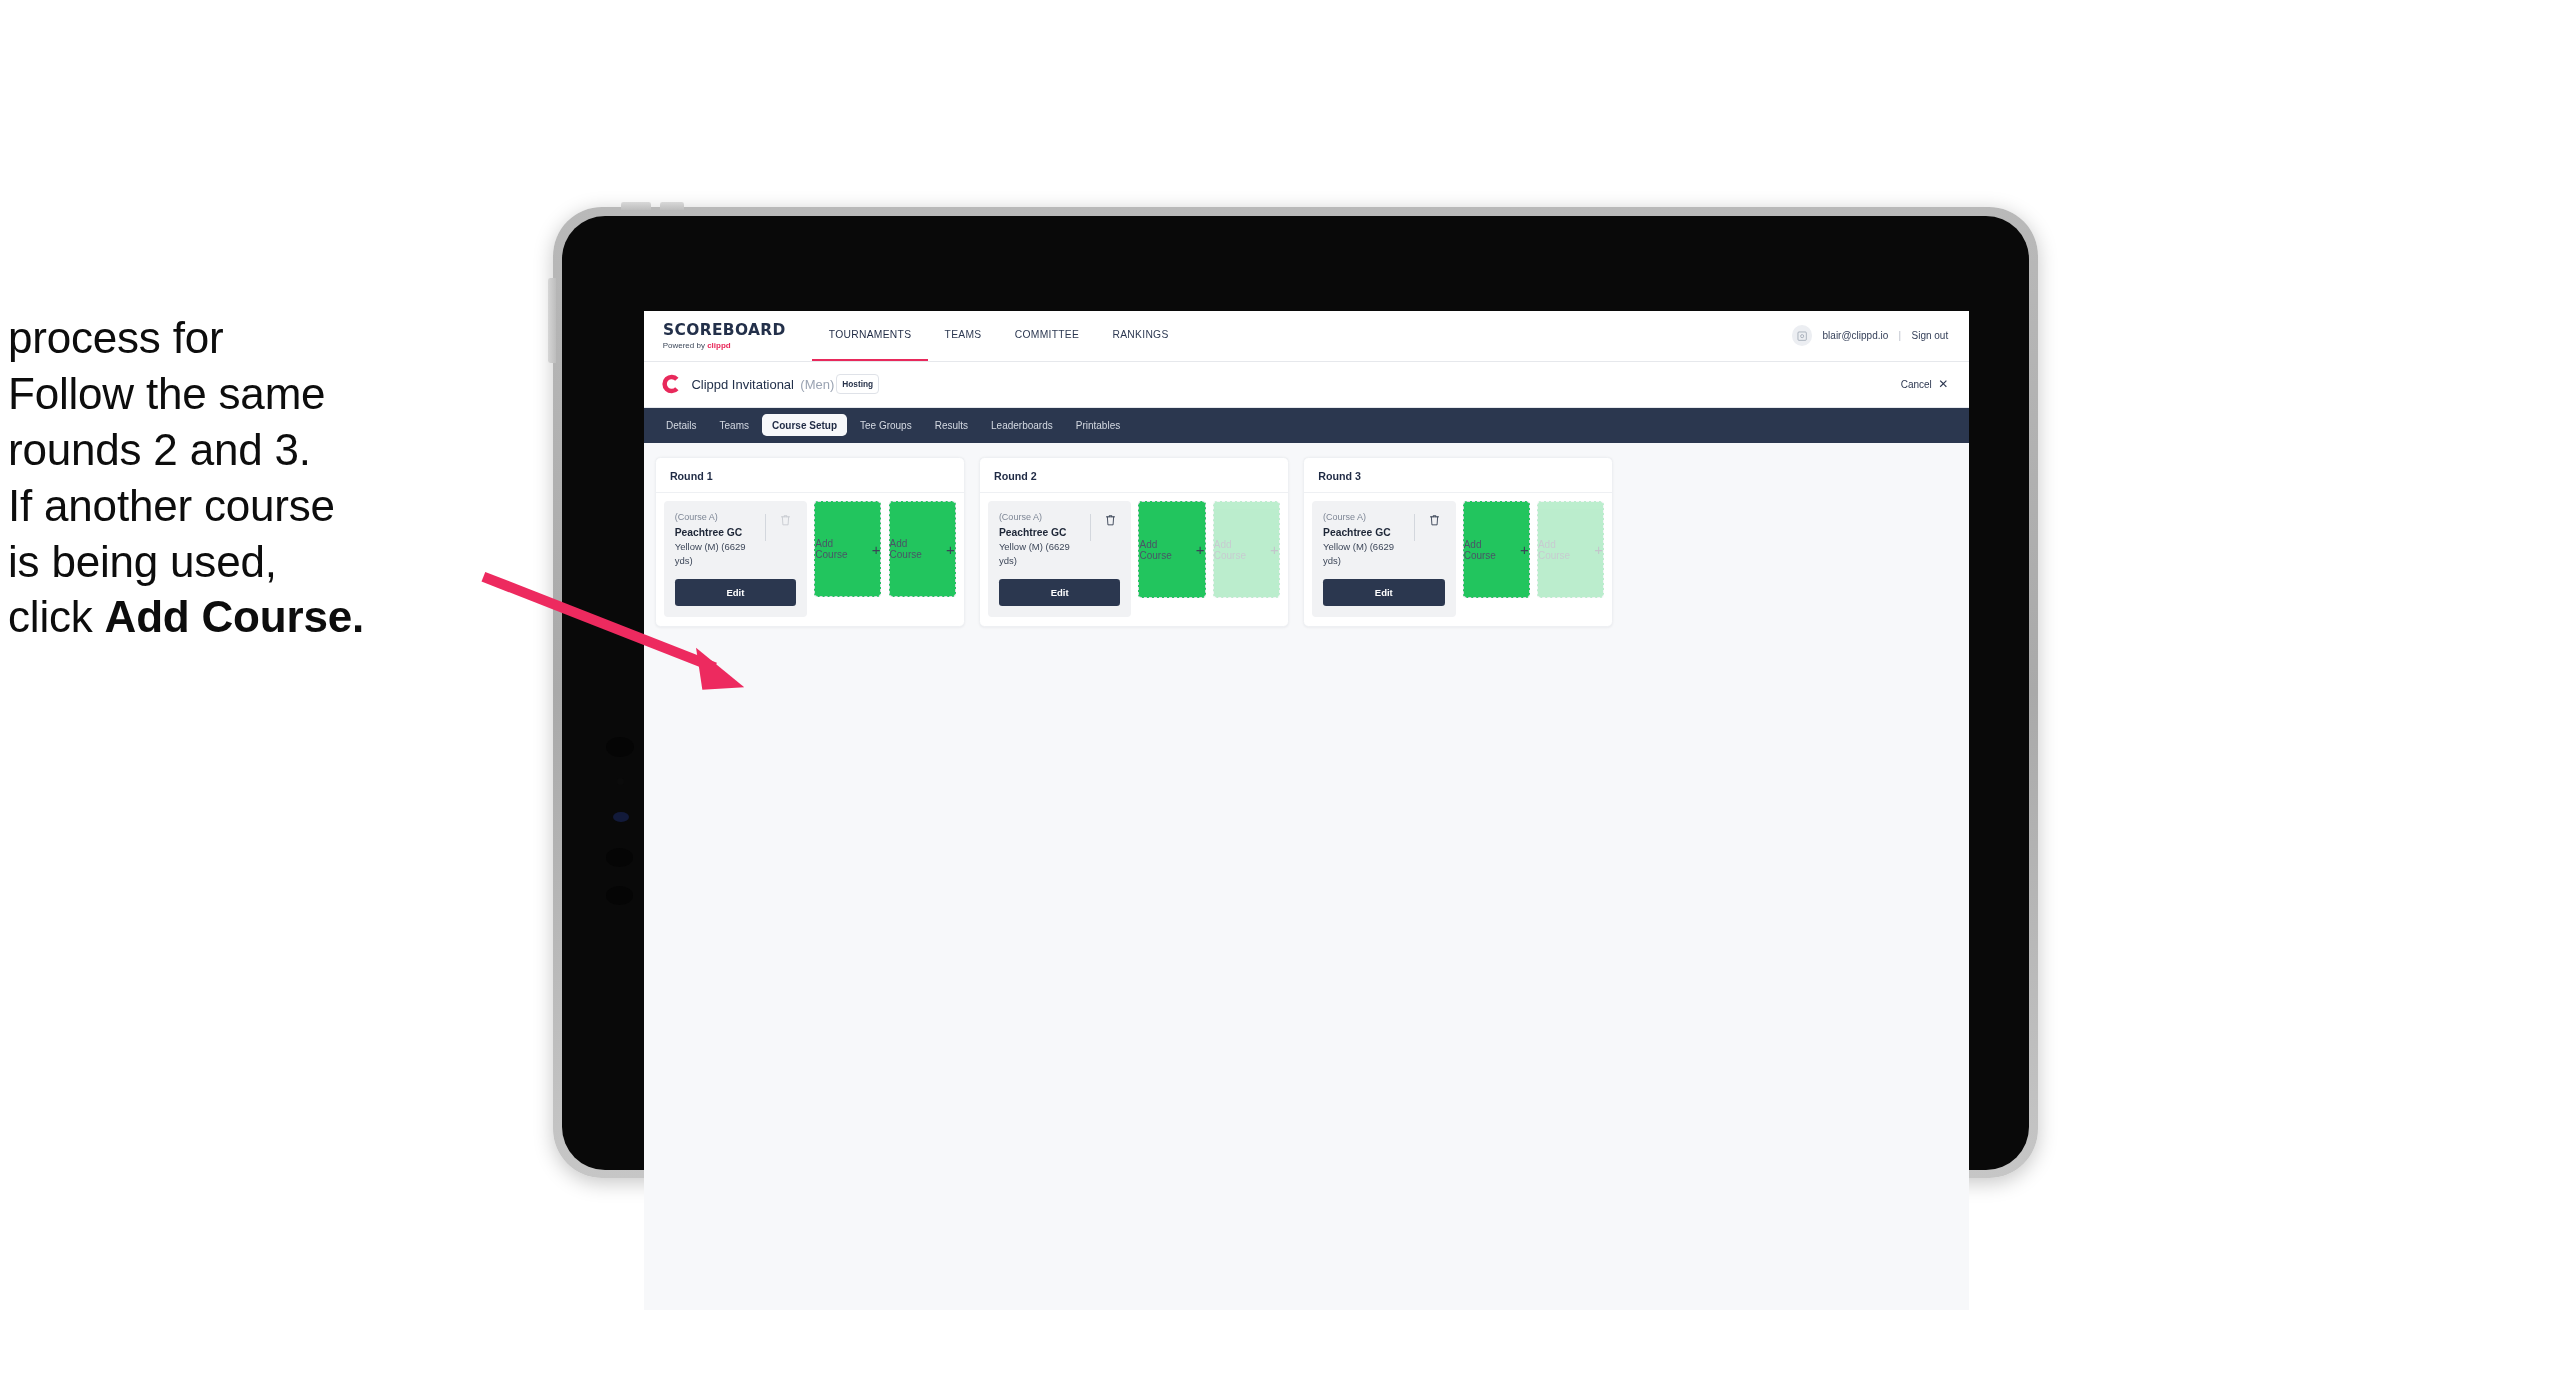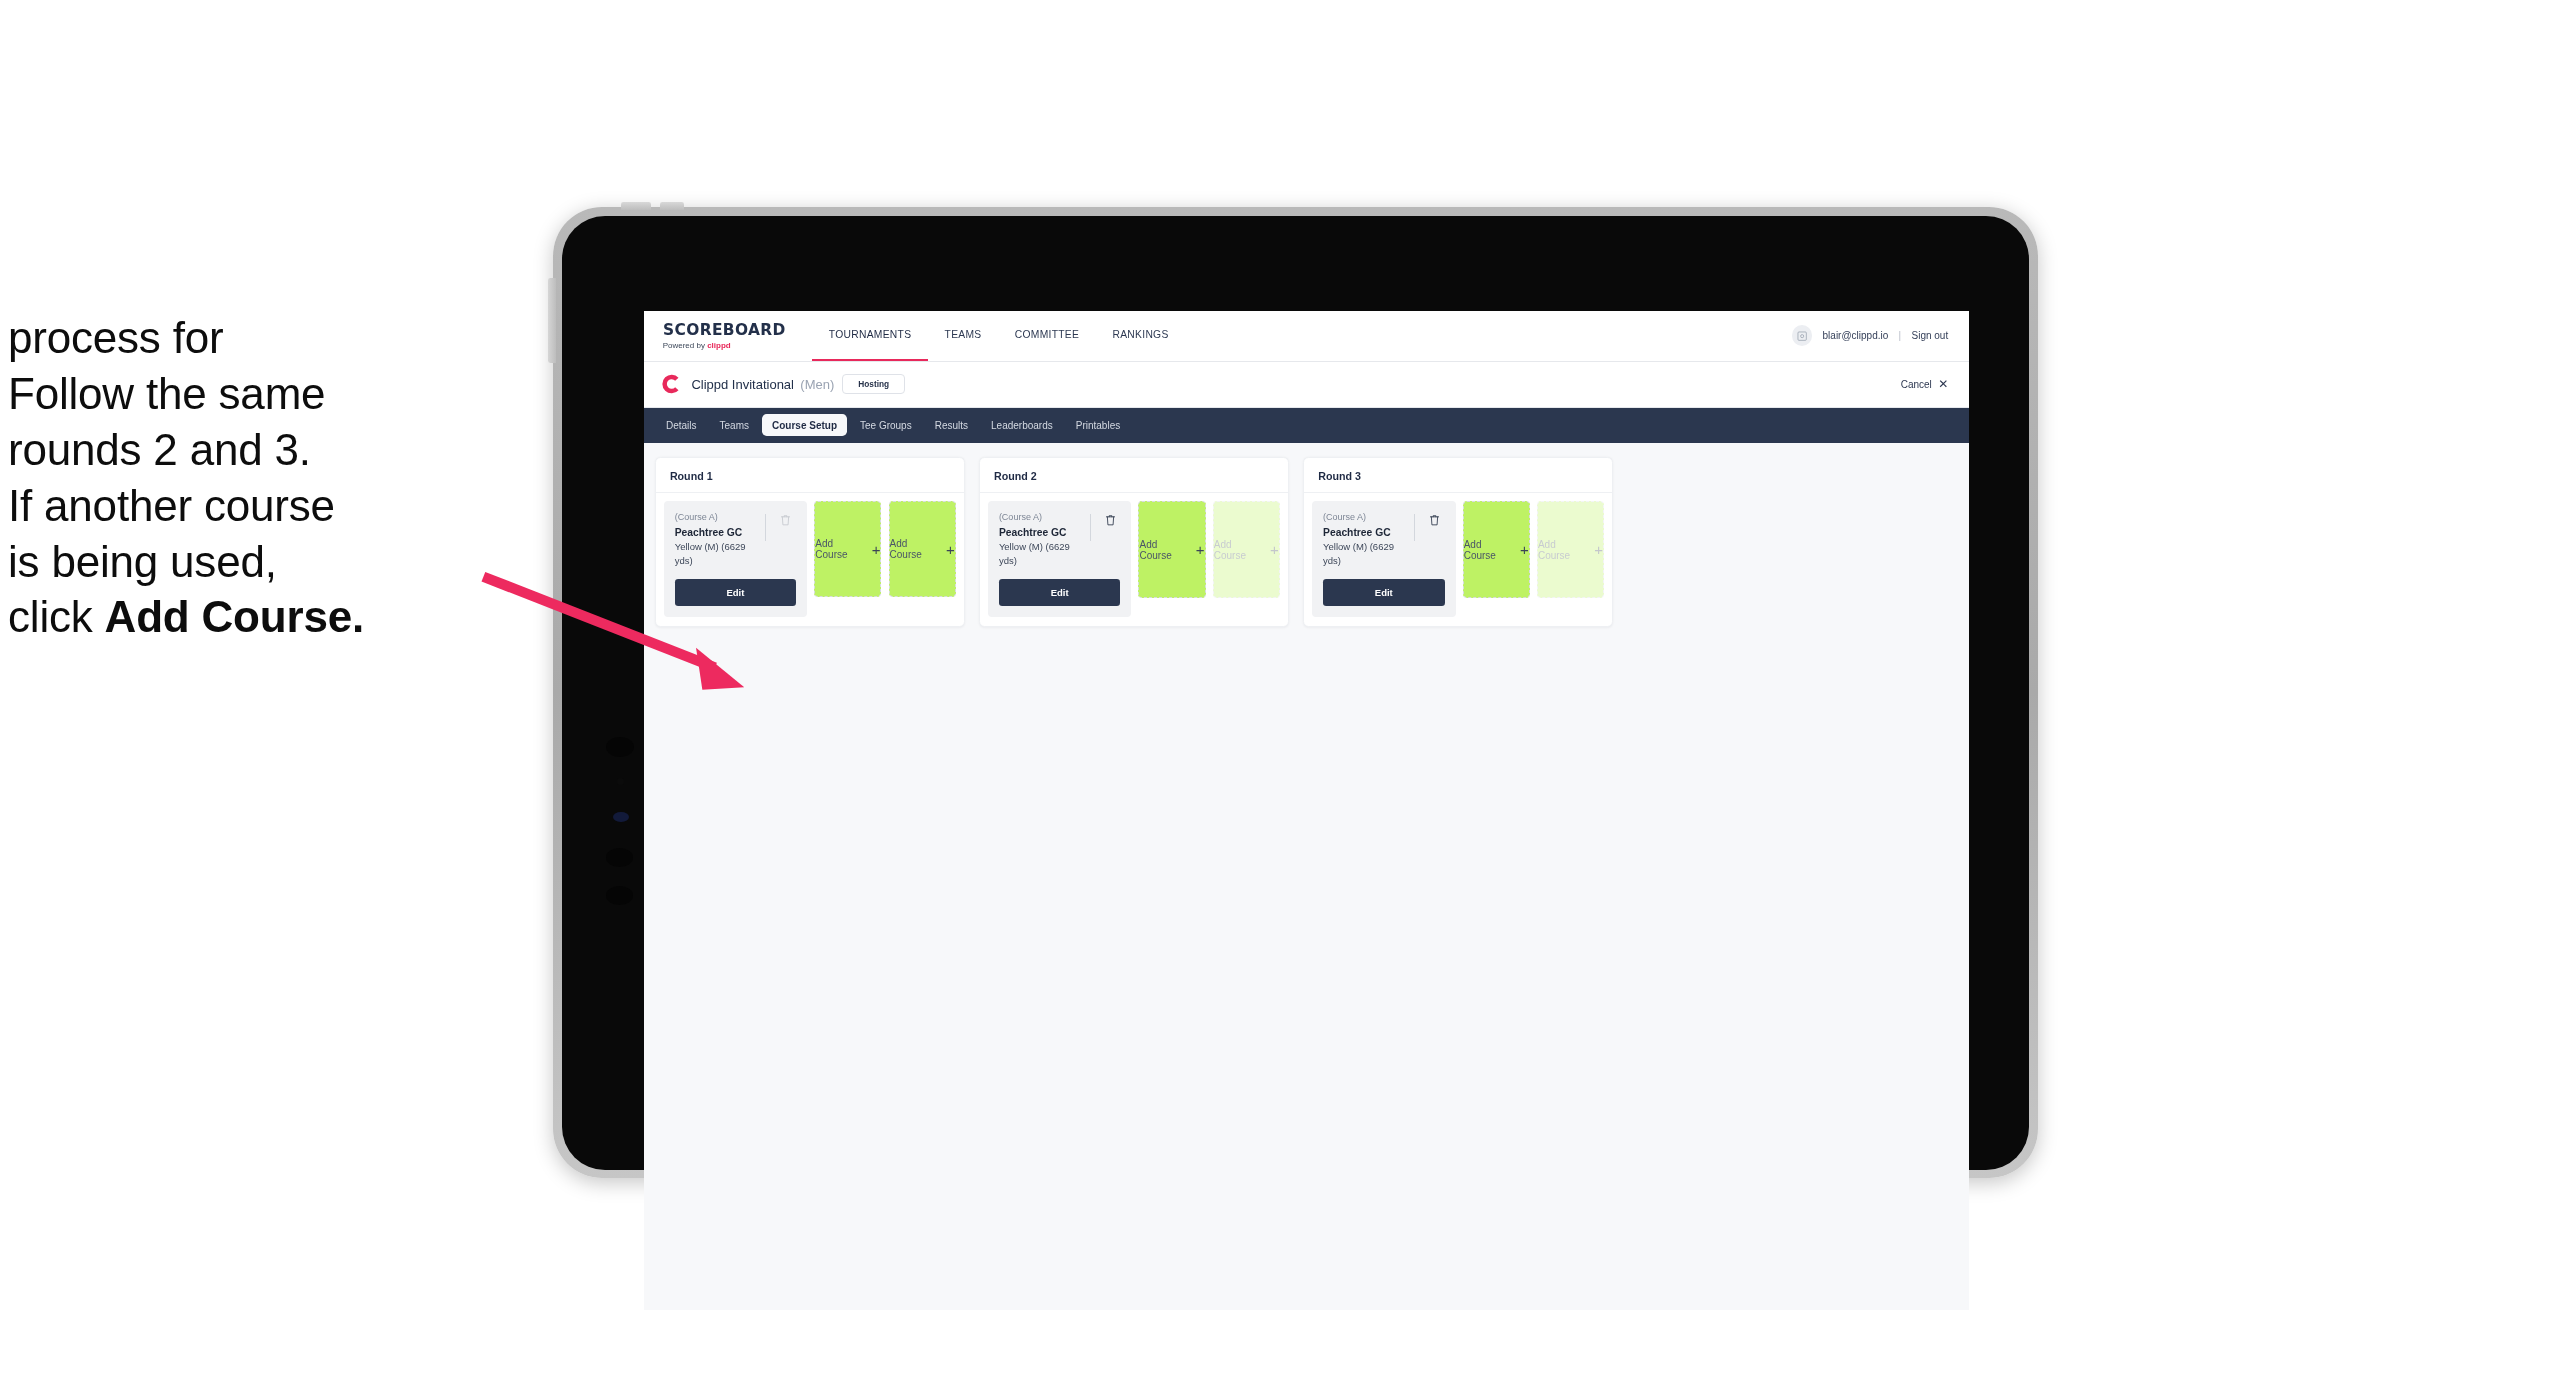--- a/index.html
+++ b/index.html
@@ -135,23 +135,23 @@
     padding: 0 20.5px 0 17.4px;
     border-bottom: 0.8px solid #e6e8ec;
   }
   .clogo {
     width: 20px; height: 20px; margin-right: 10.3px;
     display: flex; align-items: center; justify-content: center;
   }
   .tour-title { font-size: 13px; color: #22304a; font-weight: 400; }
   .tour-gender { font-size: 13px; color: #9aa3b2; margin-left: 6.3px; }
   .hosting-badge {
-    margin-left: 8px;
+    margin-left: 2px;
     border: 0.8px solid #dfe2e8; border-radius: 4px;
-    padding: 4px 15px; font-size: 8.3px; font-weight: 700;
+    padding: 4px 5px; font-size: 8.3px; font-weight: 700;
     color: #27324a; background: #fff; cursor: pointer;
   }
   .cancel {
     margin-left: auto; display: flex; align-items: center; gap: 6.3px;
     font-size: 10px; color: #2c3750; cursor: pointer;
   }
   .cancel .x { font-size: 12px; line-height: 1; }
 
   
   .subtabs {
@@ -216,21 +216,21 @@
     background: #2b374f; color: #ffffff;
     border: none; border-radius: 3.2px;
     padding: 8px 0; font-size: 9.5px; font-weight: 600;
     font-family: "Liberation Sans", sans-serif;
     cursor: pointer;
   }
 
   .add-course {
     border: 0.8px dashed #d8dce2;
     border-radius: 4px;
-    background: #bef264;
+    background: #22c55e;
     height: 97px;
     display: flex; align-items: center; justify-content: center;
     gap: 4px; cursor: pointer;
     font-size: 10px; color: #4a5567;
   }
   .add-course .plus { font-size: 15px; line-height: 1; color: #3b4556; font-weight: 300; }
   .add-course.dim { opacity: .30; }
 
   
   .round-col.r1 .add-course { height: 96px; }

